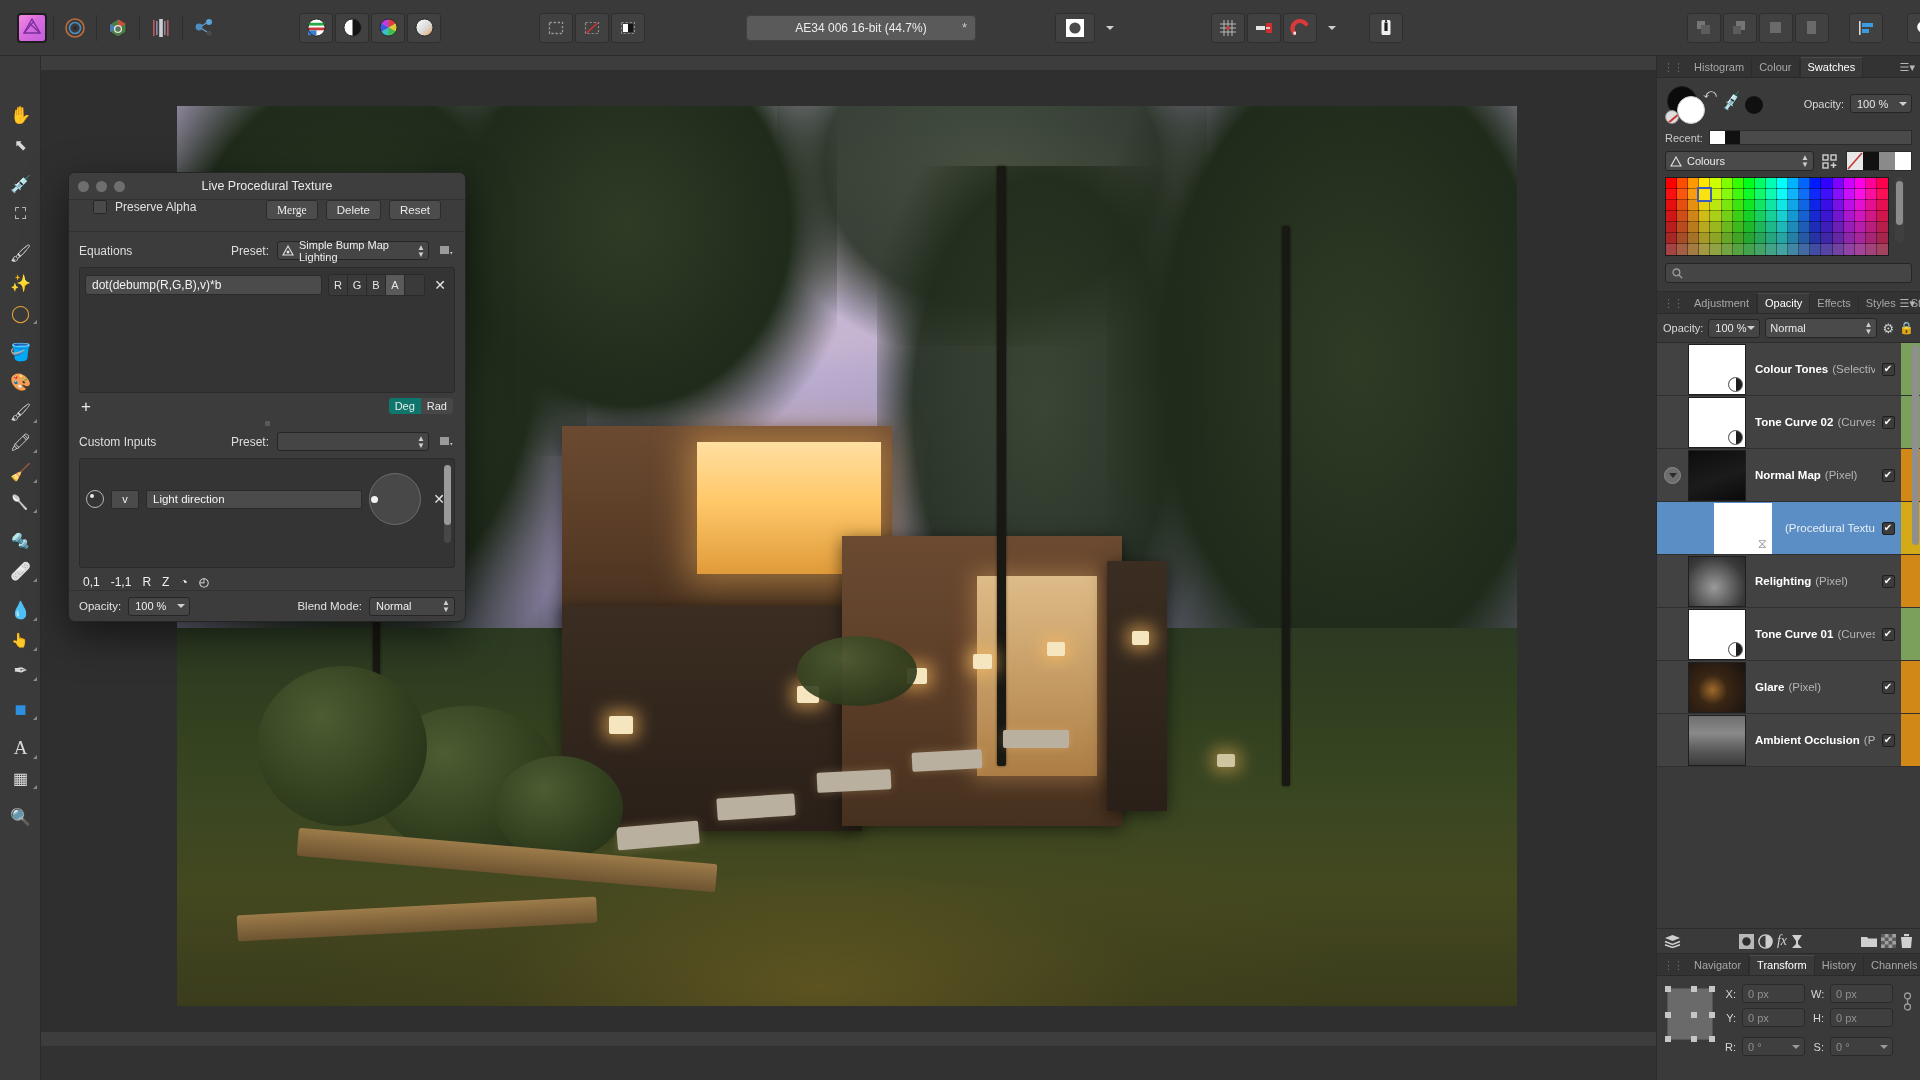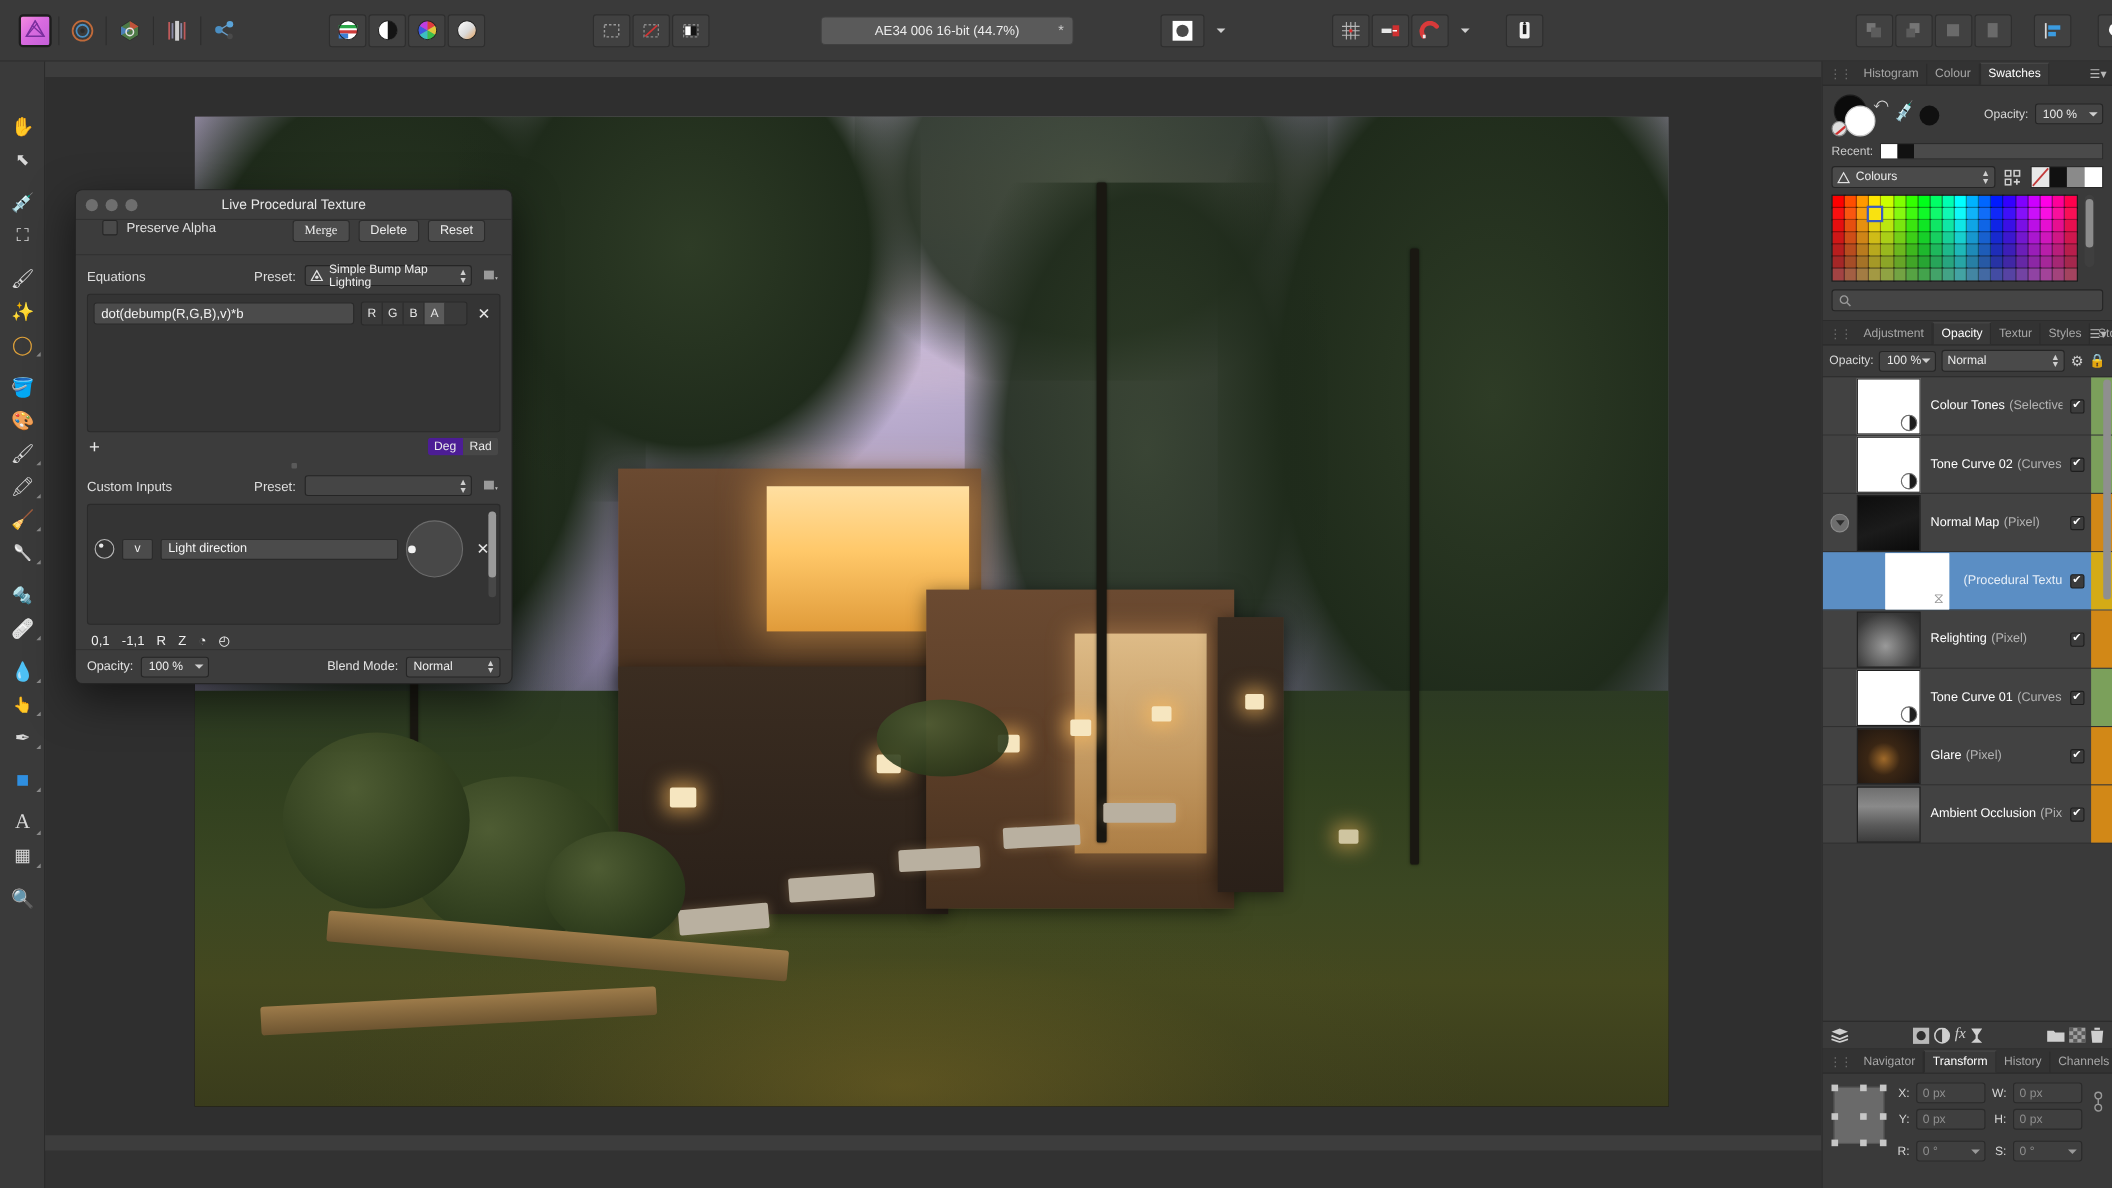--- a/index.html
+++ b/index.html
@@ -228,21 +228,21 @@
   .thumb .adjbadge{
     position:absolute; right:2px; bottom:2px; width:15px;height:15px;border-radius:50%;
     background:#1d1d1d; border:1px solid #6d6d6d; overflow:hidden;
   }
   .thumb .adjbadge::after{content:"";position:absolute;left:0;top:0;width:50%;height:100%;background:#fff;}
   .thumb .maskbadge{
     position:absolute; right:4px; bottom:1px; font-size:13px; color:#9a9a9a;
   }
   .layer-name{ flex:1; display:flex; align-items:center; padding-left:9px; font-size:11.5px;
                overflow:hidden; white-space:nowrap;}
-  .layer-name b{ color:#ffffff; font-weight:400;}
+  .layer-name b{ color:#ffffff; font-weight:700;}
   .layer-name span{ color:#b4b4b4; font-weight:400; margin-left:4px;}
   .layer-row.sel .layer-name span{ color:#e6eef7; }
   .layer-check{ width:26px; display:flex;align-items:center;justify-content:center;}
   .cbox{ width:13px;height:13px;border:1px solid #1e1e1e;background:#3c3c3c;border-radius:2px;
          display:flex;align-items:center;justify-content:center;color:#ffffff;font-size:10px;line-height:1;}
   .layer-color{ width:19px; flex:none;}
   .layer-scroll{ position:absolute;right:1px;top:2px;width:7px;bottom:2px;background:transparent;}
   .layer-scroll b{position:absolute;left:0;top:0;width:7px;height:200px;background:#8f8f8f;border-radius:4px;display:block;}
   .layers-toolbar{ height:25px; background:#3a3a3a; display:flex; align-items:center;
                    padding:0 7px; gap:4px; font-size:13px; color:#cfcfcf; border-top:1px solid #2c2c2c;}
@@ -313,21 +313,21 @@
   .chan{ width:19px;height:20px;display:flex;align-items:center;justify-content:center;
          font-size:11px;color:#e6e6e6;background:#3a3a3a; border-right:1px solid #2a2a2a;}
   .chan.on{ background:#5a5a5a; }
   .chan:last-child{border-right:none;}
   .x-btn{ width:18px;height:20px;display:flex;align-items:center;justify-content:center;
           font-size:14px;color:#e4e4e4;}
   .eq-foot{ display:flex; align-items:center; height:26px; padding:0 2px; }
   .plus{ font-size:17px; color:#e8e8e8; line-height:1;}
   .degrad{ margin-left:auto; display:flex; border-radius:3px; overflow:hidden;}
   .degrad span{ font-size:11px; padding:2px 6px; color:#eaeaea; }
-  .degrad span.on{ background:#4c1d95; }
+  .degrad span.on{ background:#0f766e; }
   .degrad span.off{ background:#474747; }
   .handle-dot{ width:5px;height:5px;background:#5a5a5a;border-radius:1px; margin:2px auto 6px;}
   .ci-area{
     background:#343434; border:1px solid #2a2a2a; border-radius:3px; height:110px;
     position:relative; padding:8px 6px;
   }
   .ci-row{ display:flex; align-items:center; gap:7px; margin-top:22px;}
   .knob-sm{ width:18px;height:18px;border-radius:50%;border:1px solid #b6b6b6;position:relative;}
   .knob-sm i{position:absolute;left:3px;top:2.5px;width:4px;height:4px;border-radius:50%;background:#e8e8e8;}
   .ci-var{ width:28px;height:19px;background:#4b4b4b;border:1px solid #2a2a2a;border-radius:2px;
@@ -1042,21 +1042,21 @@
         </span>
         <input style="flex: 1 1 0%; background: transparent; border: none; outline: none; color: rgb(224, 224, 224); font-size: 11px; font-family: &quot;Liberation Sans&quot;, sans-serif;" placeholder="">
       </div>
     </div>
 
     <div id="layerspanel">
       <div class="panel-tabs">
         <span class="grip">⋮⋮</span>
         <span class="ptab">Adjustment</span>
         <span class="ptab sel">Opacity</span>
-        <span class="ptab">Textur</span>
+        <span class="ptab">Effects</span>
         <span class="ptab">Styles</span>
         <span class="ptab">Stock</span>
         <span class="panel-menu">☰▾</span>
       </div>
 
       <div class="layer-opts">
         <span>Opacity:</span>
         <div class="mini-field" style="width:52px;">
           <span>100 %</span>
           <span class="caret" style="margin-left:auto;"></span>

